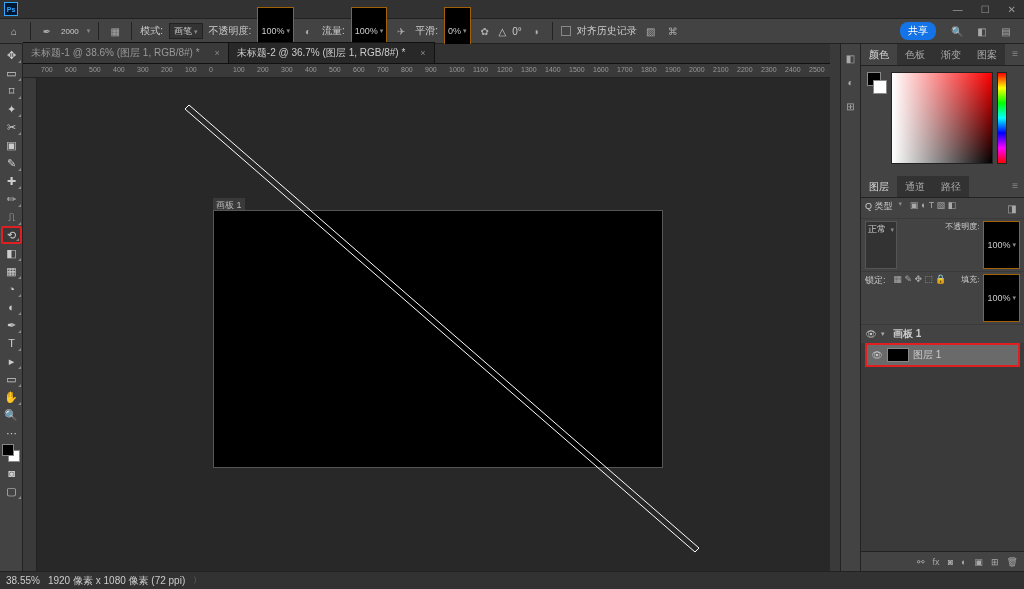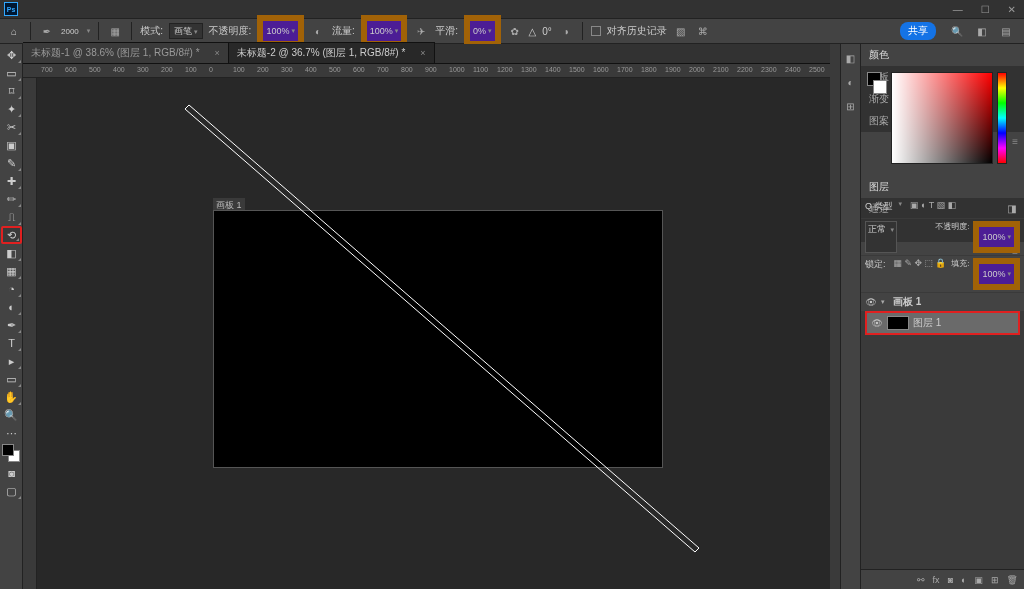--- a/index.html
+++ b/index.html
@@ -15,21 +15,21 @@
 
 
 .menubar { height: 16px; display: flex; align-items: center; gap: 2px; padding-left: 20px; background: #323232; }
 .menubar span { padding: 0 4px; font-size: 10px; color: #ddd; }
 
 
 .optionsbar { height: 26px; background: #434343; border-top: 1px solid #222; border-bottom: 1px solid #222; display: flex; align-items: center; padding: 0 6px; gap: 6px; font-size: 10px; }
 .home-icon { width: 16px; height: 16px; display: inline-flex; align-items: center; justify-content: center; }
 .opt-sep { width: 1px; height: 18px; background: #222; margin: 0 2px; }
 .opt-select { background: #333; border: 1px solid #222; color: #ccc; font-size: 9px; padding: 1px 4px; height: 16px; }
-.opt-pct { background: #4c1d95; border: 6px solid #a16207; padding: 5px 3px; font-size: 9px; display: inline-flex; align-items: center; }
+.opt-pct { background: #000000; border: 1px solid #a16207; padding: 18px 3px; font-size: 9px; display: inline-flex; align-items: center; }
 .arrow { font-size: 7px; margin-left: 2px; color: #888; }
 .mini-icon { width: 16px; height: 16px; display: inline-flex; align-items: center; justify-content: center; font-size: 10px; color: #aaa; }
 .checkbox { width: 10px; height: 10px; border: 1px solid #888; display: inline-block; }
 .share-btn { margin-left: auto; background: #1473e6; color: #fff; padding: 2px 8px; border-radius: 8px; font-size: 10px; }
 .top-right-icons { display: flex; gap: 8px; margin-left: 8px; margin-right: 4px; }
 
 
 .middle { flex: 1; display: flex; min-height: 0; }
 
 
@@ -53,21 +53,21 @@
 .ruler-v { position: absolute; left: 0; top: 0; bottom: 0; width: 14px; background: #3a3a3a; border-right: 1px solid #222; }
 .artboard-label { position: absolute; background: #3a3a3a; color: #bbb; font-size: 9px; padding: 1px 3px; }
 .artboard { position: absolute; background: #000; border: 1px solid #555; }
 .diag-line { position: absolute; stroke: #fff; fill: none; }
 
 
 .panel-strip { width: 20px; background: #434343; border-left: 1px solid #222; display: flex; flex-direction: column; gap: 8px; padding-top: 6px; align-items: center; }
 .strip-icon { width: 16px; height: 16px; display: flex; align-items: center; justify-content: center; font-size: 10px; color: #aaa; }
 
 .right-panels { width: 164px; background: #434343; border-left: 1px solid #222; display: flex; flex-direction: column; }
-.panel-tabrow { height: 22px; display: flex; border-bottom: 1px solid #222; font-size: 10px; flex-direction: column; }
+.panel-tabrow { height: 22px; display: flex; border-bottom: 1px solid #222; font-size: 10px; }
 .panel-tab { padding: 4px 8px; background: #323232; color: #aaa; }
 .panel-tab.active { background: #434343; color: #ddd; }
 .panel-menu { margin-left: auto; padding: 4px 6px; color: #888; font-size: 10px; }
 
 .color-panel { padding: 6px; display: flex; align-items: flex-start; gap: 4px; height: 110px; }
 .sw-pair { display: flex; flex-direction: column; }
 .sw-f { width: 14px; height: 14px; background: #000; border: 1px solid #888; }
 .sw-b { width: 14px; height: 14px; background: #fff; border: 1px solid #888; margin-top: -6px; margin-left: 6px; }
 .color-picker { width: 102px; height: 92px; background: linear-gradient(to right, #fff, rgba(255,255,255,0)), linear-gradient(to bottom, rgba(0,0,0,0) 0%, #000 100%), #f00; border: 1px solid #222; }
 .hue-bar { width: 10px; height: 92px; background: linear-gradient(to bottom, #f00, #ff0, #0f0, #0ff, #00f, #f0f, #f00); border: 1px solid #222; }
@@ -311,14 +311,19 @@
           <span>◐</span>
           <span>▣</span>
           <span>⊞</span>
           <span>🗑</span>
         </div>
       </div>
     </div>
 
   </div>
 
+  <div class="statusbar">
+    <span>38.55%</span>
+    <span>1920 像素 x 1080 像素 (72 ppi)</span>
+    <span class="status-arrow">〉</span>
+  </div>
 
 </div>
 
 </body></html>

